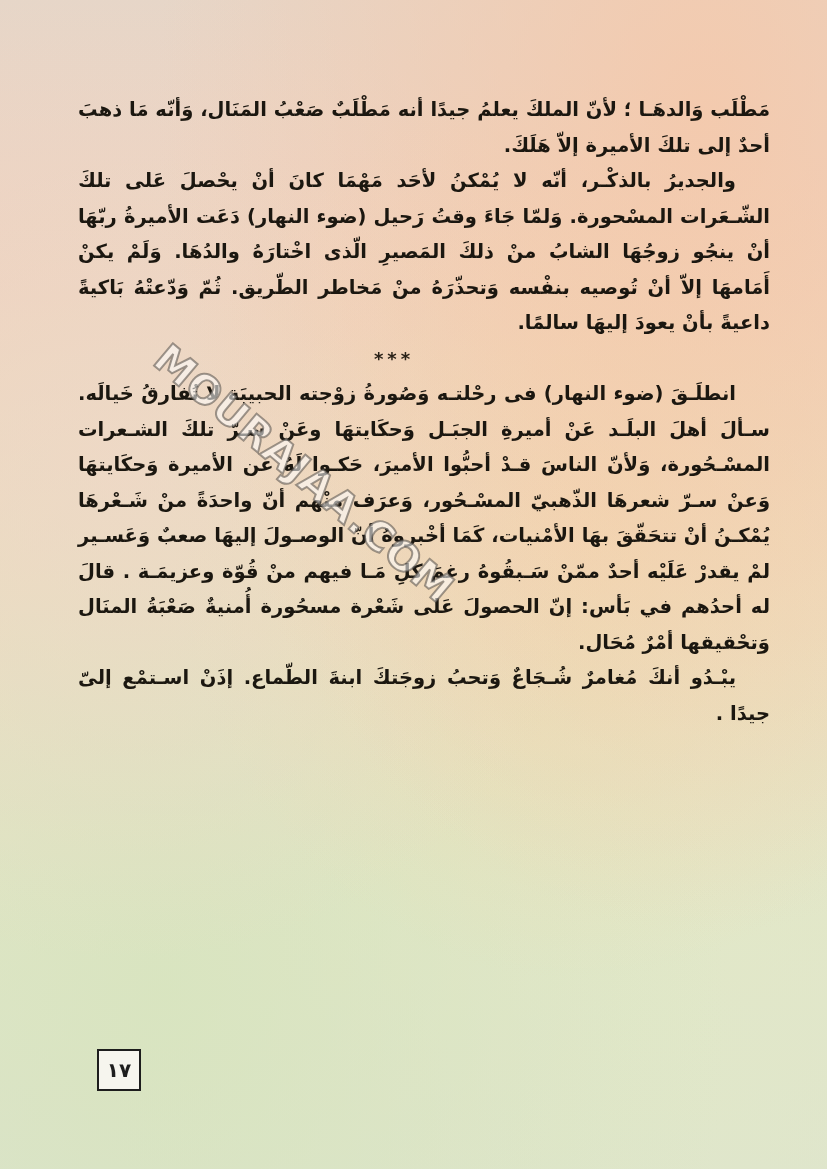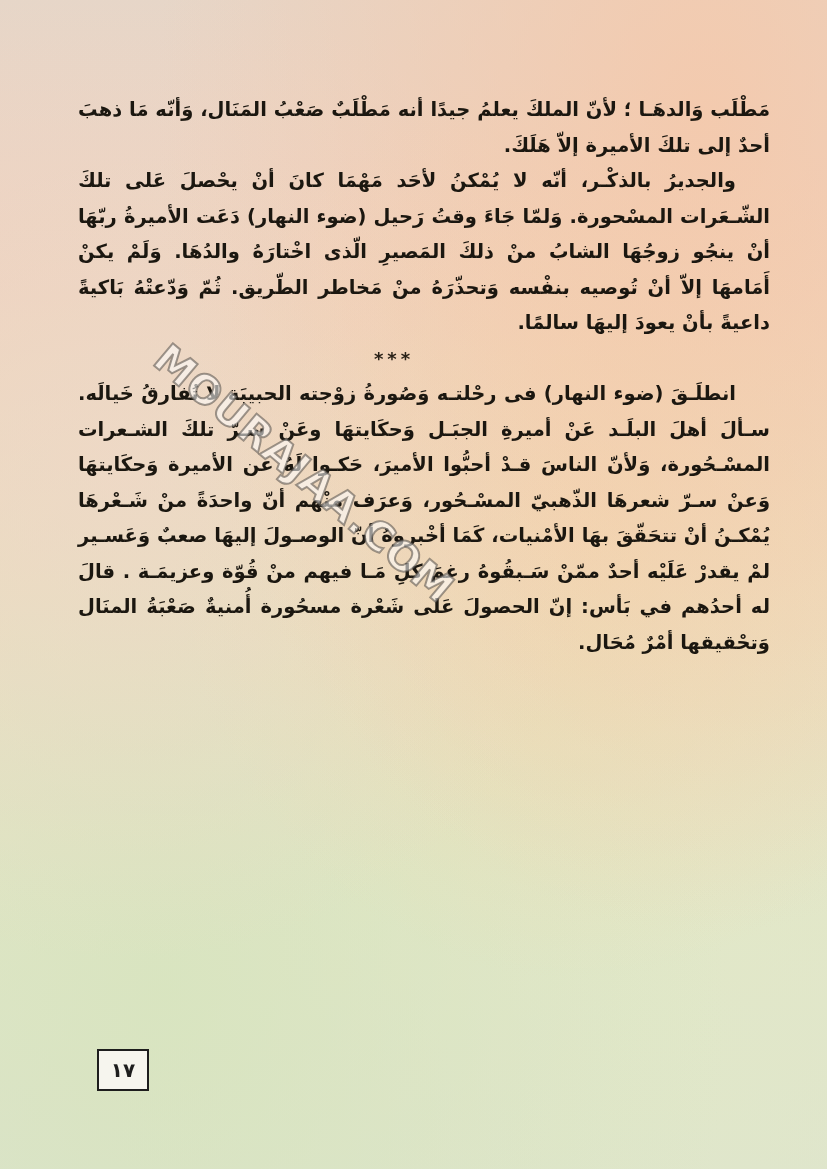--- a/index.html
+++ b/index.html
@@ -66,21 +66,21 @@
     color: rgba(255,255,255,0.55);
     -webkit-text-stroke: 2px rgba(80,75,70,0.55);
     white-space: nowrap;
     pointer-events: none;
     direction: ltr;
   }
   .page-number {
     position: absolute;
     left: 97px;
     top: 1049px;
-    width: 52px;
+    width: 44px;
     height: 42px;
     border: 2px solid #1d1d1d;
     background: #f6f5ee;
     display: flex;
     align-items: center;
     justify-content: center;
     font-family: "DejaVu Sans", sans-serif;
     font-weight: bold;
     font-size: 20px;
     color: #1d1d1d;
@@ -90,20 +90,21 @@
 </head>
 <body>
 
 <div class="page">
 
   <div class="text-block">
     <p class="para">مَطْلَب وَالدهَـا ؛ لأنّ الملكَ يعلمُ جيدًا أنه مَطْلَبٌ صَعْبُ المَنَال، وَأنّه مَا ذهبَ أحدٌ إلى تلكَ الأميرة إلاّ هَلَكَ.</p>
     <p class="para indent">والجديرُ بالذكْـر، أنّه لا يُمْكنُ لأحَد مَهْمَا كانَ أنْ يحْصلَ عَلى تلكَ الشّـعَرات المسْحورة. وَلمّا جَاءَ وقتُ رَحيل (ضوء النهار) دَعَت الأميرةُ ربّهَا أنْ ينجُو زوجُهَا الشابُ منْ ذلكَ المَصيرِ الّذى اخْتارَهُ والدُهَا. وَلَمْ يكنْ أَمَامهَا إلاّ أنْ تُوصيه بنفْسه وَتحذّرَهُ منْ مَخاطر الطّريق. ثُمّ وَدّعتْهُ بَاكيةً داعيةً بأنْ يعودَ إليهَا سالمًا.</p>
     <p class="separator">***</p>
     <p class="para indent">انطلَـقَ (ضوء النهار) فى رحْلتـه وَصُورةُ زوْجته الحبيبَة لا تُفارقُ خَيالَه. سـألَ أهلَ البلَـد عَنْ أميرةِ الجبَـل وَحكَايتهَا وعَنْ سـرّ تلكَ الشـعرات المسْـحُورة، وَلأنّ الناسَ قـدْ أحبُّوا الأميرَ، حَكـوا لَهُ عن الأميرة وَحكَايتهَا وَعنْ سـرّ شعرهَا الذّهبيّ المسْـحُور، وَعرَف منْهم أنّ واحدَةً منْ شَـعْرهَا يُمْكـنُ أنْ تتحَقّقَ بهَا الأمْنيات، كَمَا أخْبروهُ أنّ الوصـولَ إليهَا صعبٌ وَعَسـير لمْ يقدرْ عَلَيْه أحدٌ ممّنْ سَـبقُوهُ رغمَ كلِ مَـا فيهم منْ قُوّة وعزيمَـة . قالَ له أحدُهم في بَأس: إنّ الحصولَ عَلى شَعْرة مسحُورة أُمنيةٌ صَعْبَةُ المنَال وَتحْقيقها أمْرٌ مُحَال.</p>
+    <p class="para indent">يبْـدُو أنكَ مُغامرٌ شُـجَاعٌ وَتحبُ زوجَتكَ ابنةَ الطّماع. إذَنْ اسـتمْع إلىّ جيدًا .</p>
   </div>
 
   <div class="watermark">MOURAJAA.COM</div>
 
   <div class="page-number">
     <span>١٧</span>
   </div>
 
 </div>
 

